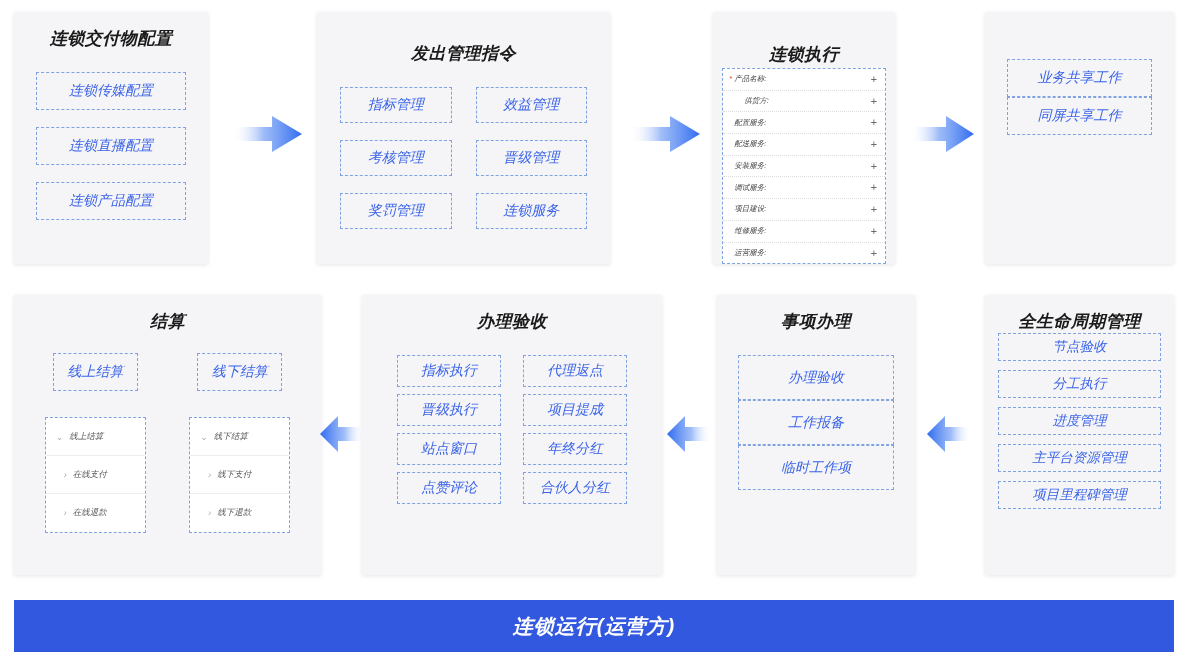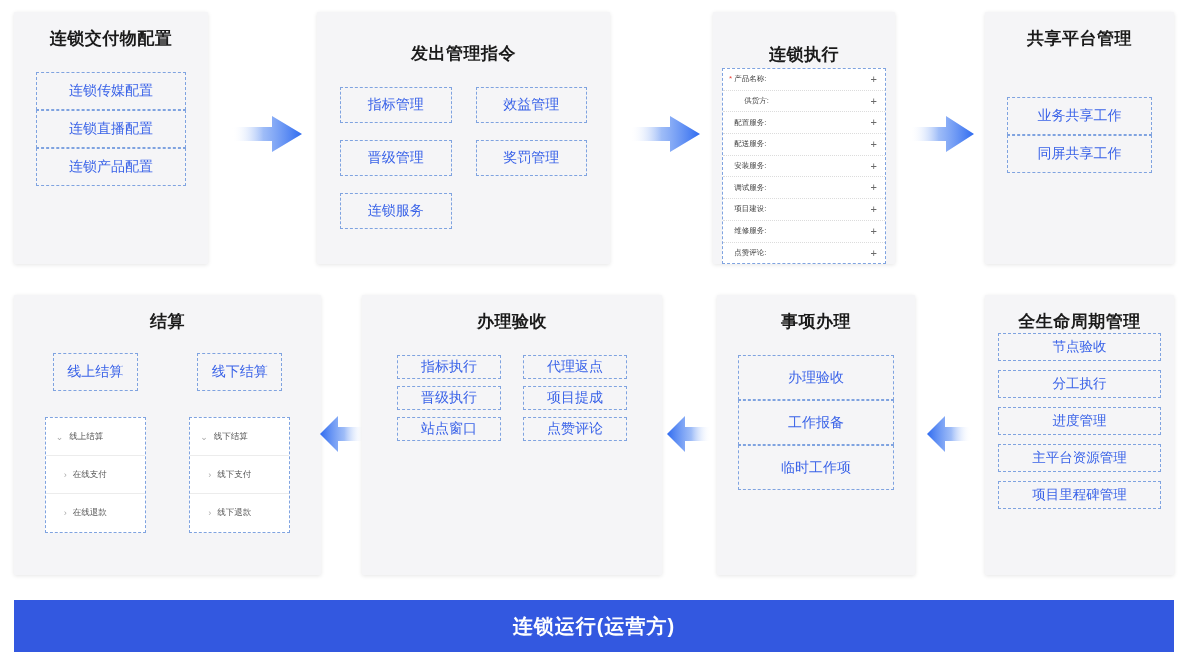--- a/index.html
+++ b/index.html
@@ -4,21 +4,21 @@
 <style>
   * { box-sizing: border-box; margin: 0; padding: 0; }
   body {
     width: 1188px; height: 660px;
     background: #ffffff;
     font-family: "Liberation Sans", "DejaVu Sans", sans-serif;
     overflow: hidden;
     position: relative;
   }
 
-  .canvas { position: relative; width: 1188px; height: 660px; }
+  .canvas { position: relative; width: 1188px; height: 660px; font-style: italic; }
 
   
   .card {
     position: absolute;
     background: #f5f5f7;
     box-shadow: 0 1px 4px rgba(0,0,0,0.10);
     border-radius: 1px;
   }
   .card-title {
     text-align: center;
@@ -55,21 +55,21 @@
     font-weight: bold;
     display: flex;
     align-items: center;
     justify-content: center;
     letter-spacing: 1px;
   }
 
   
   #card1 { left: 14px; top: 12px; width: 194px; height: 252px; }
   #card1 .card-title { margin-top: 15px; }
-  #card1 .list { margin-top: 22px; padding: 0 22px; display: flex; flex-direction: column; }
+  #card1 .list { margin-top: 22px; padding: 0 22px; display: flex; flex-direction: column; gap: 17px; }
   #card1 .dbox { height: 38px; }
 
   
   #card2 { left: 317px; top: 12px; width: 293px; height: 252px; }
   #card2 .card-title { margin-top: 30px; }
   #card2 .grid {
     margin-top: 22px; padding: 0 23px;
     display: grid; grid-template-columns: 1fr 1fr;
     column-gap: 24px; row-gap: 17px;
   }
@@ -129,21 +129,21 @@
   #card5 .chev { color: #a8a8a8; font-size: 9px; margin-right: 6px; display: inline-block; }
 
   
   #card6 { left: 362px; top: 295px; width: 300px; height: 280px; }
   #card6 .card-title { margin-top: 15px; }
   #card6 .grid {
     margin-top: 22px; padding: 0 35px;
     display: grid; grid-template-columns: 1fr 1fr;
     column-gap: 22px; row-gap: 7px;
   }
-  #card6 .dbox { height: 24px; }
+  #card6 .dbox { height: 32px; }
 
   
   #card7 { left: 717px; top: 295px; width: 198px; height: 280px; }
   #card7 .card-title { margin-top: 15px; }
   #card7 .list { margin-top: 22px; padding: 0 21px; display: flex; flex-direction: column; gap: 0px; }
   #card7 .dbox { height: 45px; text-align: center; }
 
   
   #card8 { left: 985px; top: 295px; width: 189px; height: 280px; }
   #card8 .card-title { margin-top: 15px; }
@@ -175,20 +175,21 @@
       </defs>
       <path d="M0 15 L40 15 L40 4 L70 22 L40 40 L40 29 L0 29 Z" fill="url(#gR1)"></path>
     </svg>
   </div>
 
   <div class="card" id="card2">
     <div class="card-title">发出管理指令</div>
     <div class="grid">
       <div class="dbox">指标管理</div>
       <div class="dbox">效益管理</div>
+      <div class="dbox">考核管理</div>
       <div class="dbox">晋级管理</div>
       <div class="dbox">奖罚管理</div>
       <div class="dbox">连锁服务</div>
     </div>
   </div>
 
   <div class="arrow" style="left:630px; top:112px;">
     <svg width="72" height="44" viewBox="0 0 72 44">
       <defs>
         <linearGradient id="gR2" x1="0" y1="0" x2="1" y2="0">
@@ -239,41 +240,40 @@
         <span class="flabel">项目建设:</span>
         <span class="plus">+</span>
       </div>
       <div class="frow">
         <span class="req hidden">*</span>
         <span class="flabel">维修服务:</span>
         <span class="plus">+</span>
       </div>
       <div class="frow">
         <span class="req hidden">*</span>
-        <span class="flabel">点赞评论:</span>
+        <span class="flabel">运营服务:</span>
         <span class="plus">+</span>
       </div>
     </div>
   </div>
 
   <div class="arrow" style="left:910px; top:112px;">
     <svg width="66" height="44" viewBox="0 0 66 44">
       <defs>
         <linearGradient id="gR3" x1="0" y1="0" x2="1" y2="0">
           <stop offset="0%" stop-color="#ffffff" stop-opacity="0"></stop>
           <stop offset="45%" stop-color="#7ea6f5" stop-opacity=".75"></stop>
           <stop offset="100%" stop-color="#2f6bf0"></stop>
         </linearGradient>
       </defs>
       <path d="M0 15 L36 15 L36 4 L64 22 L36 40 L36 29 L0 29 Z" fill="url(#gR3)"></path>
     </svg>
   </div>
 
   <div class="card" id="card4">
-    <div class="card-title">共享平台管理</div>
     <div class="list">
       <div class="dbox">业务共享工作</div>
       <div class="dbox">同屏共享工作</div>
     </div>
   </div>
 
   <div class="card" id="card5">
     <div class="card-title">结算</div>
     <div class="cols">
 
@@ -330,21 +330,23 @@
   </div>
 
   <div class="card" id="card6">
     <div class="card-title">办理验收</div>
     <div class="grid">
       <div class="dbox">指标执行</div>
       <div class="dbox">代理返点</div>
       <div class="dbox">晋级执行</div>
       <div class="dbox">项目提成</div>
       <div class="dbox">站点窗口</div>
+      <div class="dbox">年终分红</div>
       <div class="dbox">点赞评论</div>
+      <div class="dbox">合伙人分红</div>
     </div>
   </div>
 
   <div class="arrow" style="left:665px; top:410px;">
     <svg width="48" height="48" viewBox="0 0 48 48">
       <defs>
         <linearGradient id="gL2" x1="0" y1="0" x2="1" y2="0">
           <stop offset="0%" stop-color="#2f6bf0"></stop>
           <stop offset="55%" stop-color="#7ea6f5" stop-opacity=".75"></stop>
           <stop offset="100%" stop-color="#ffffff" stop-opacity="0"></stop>

